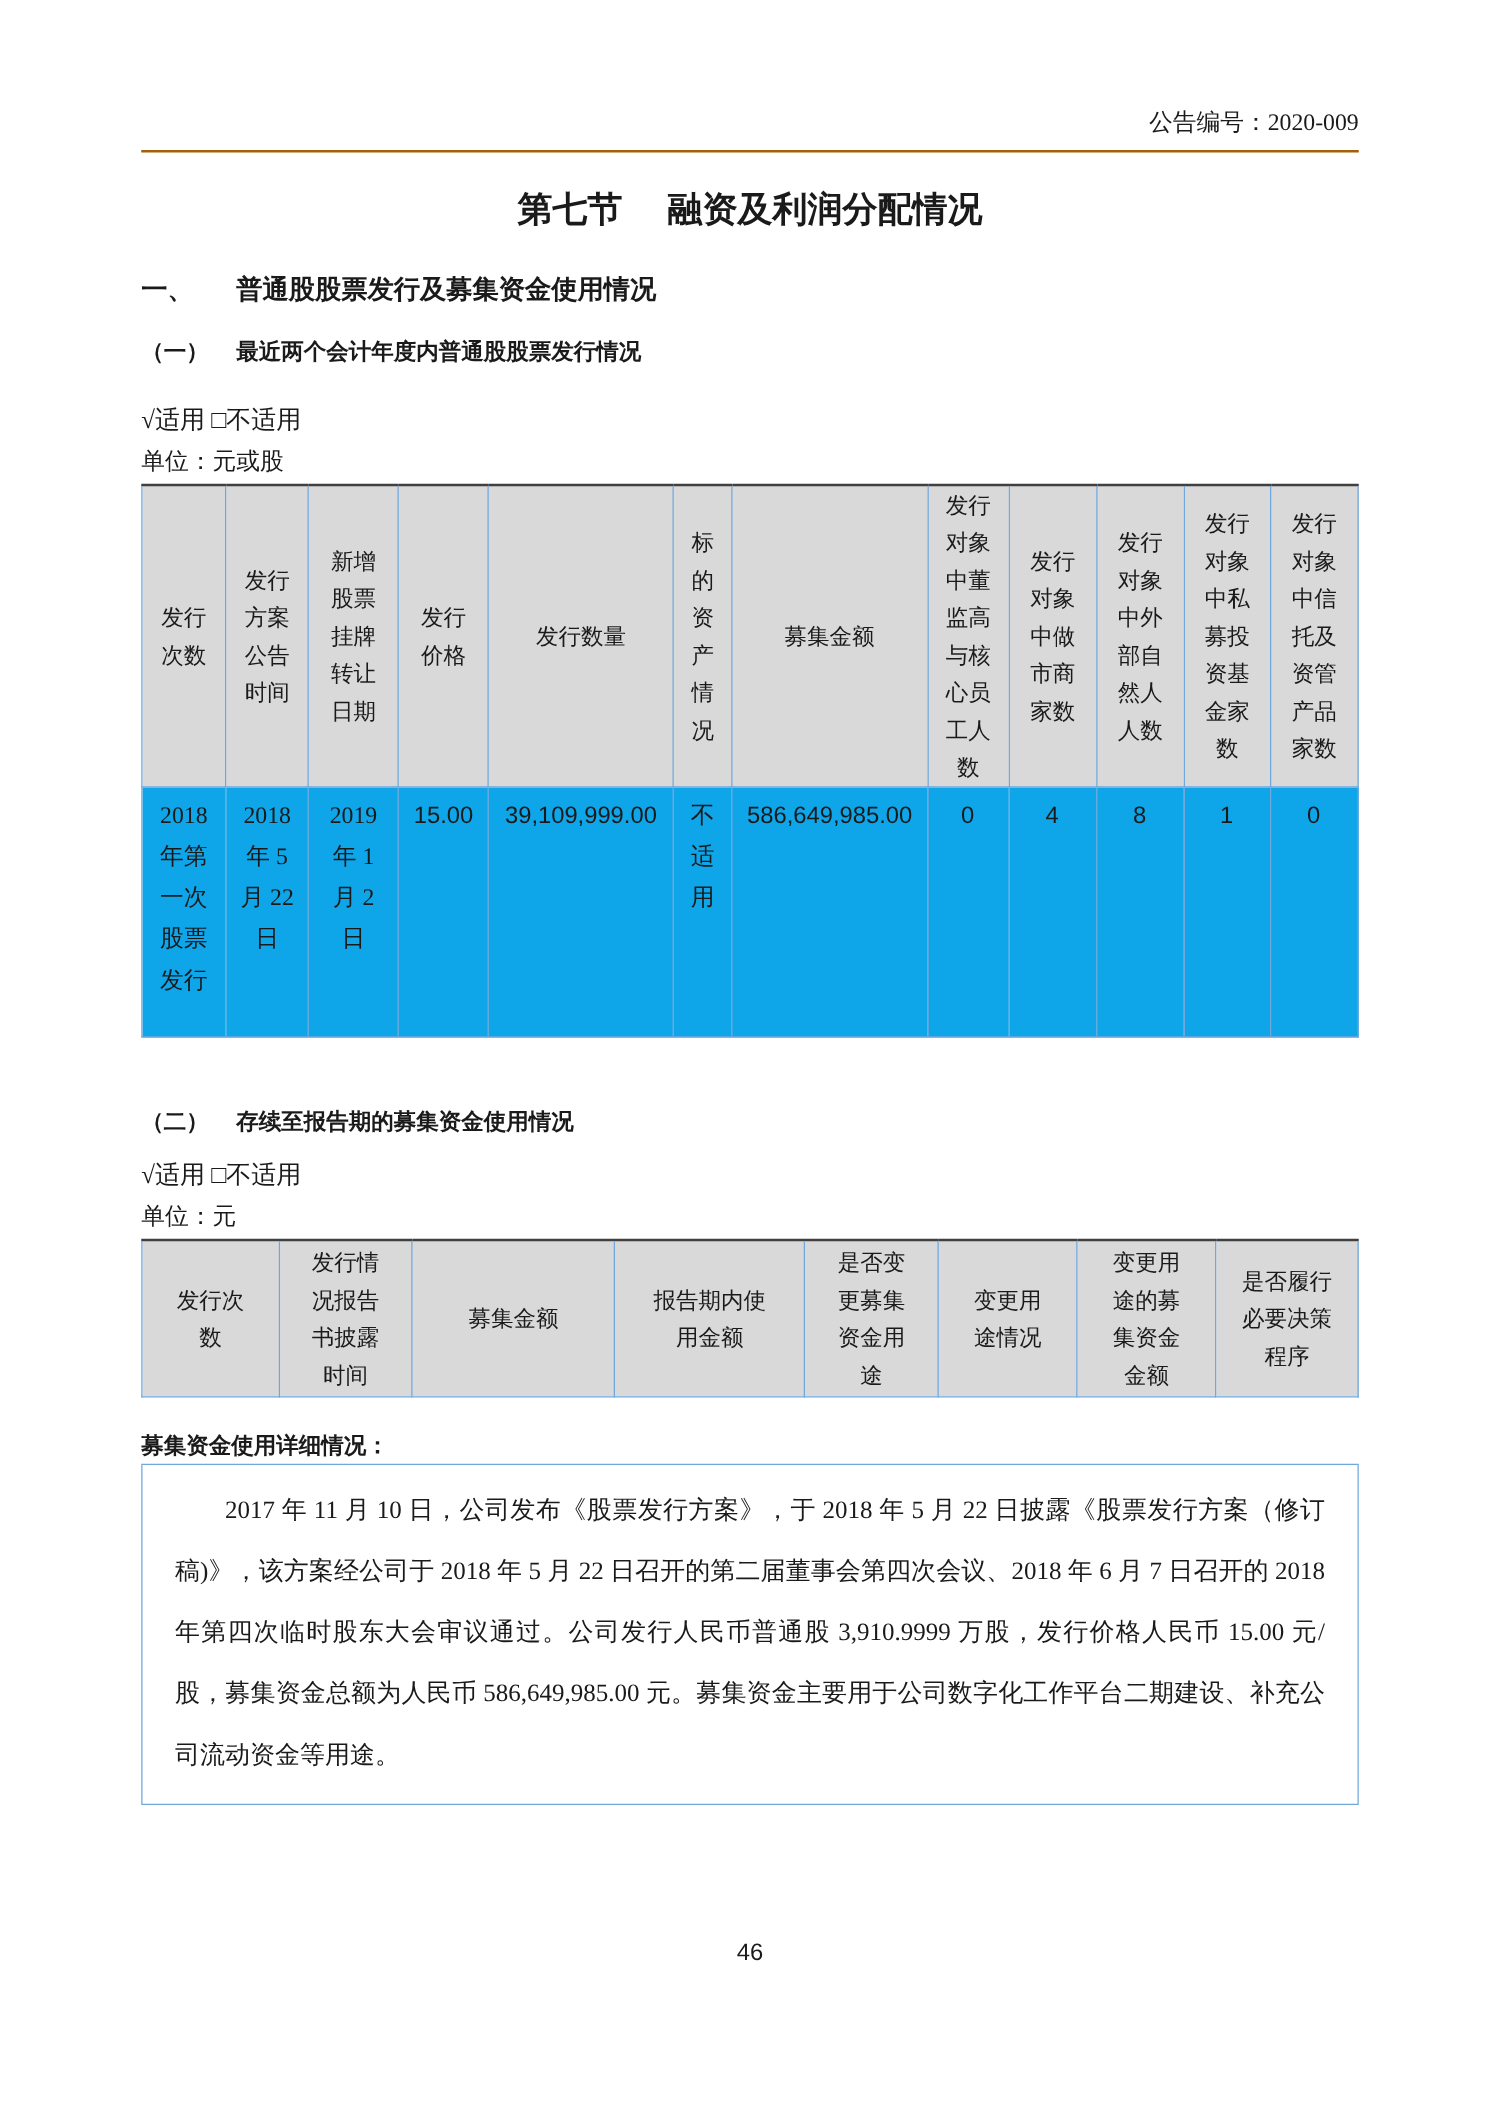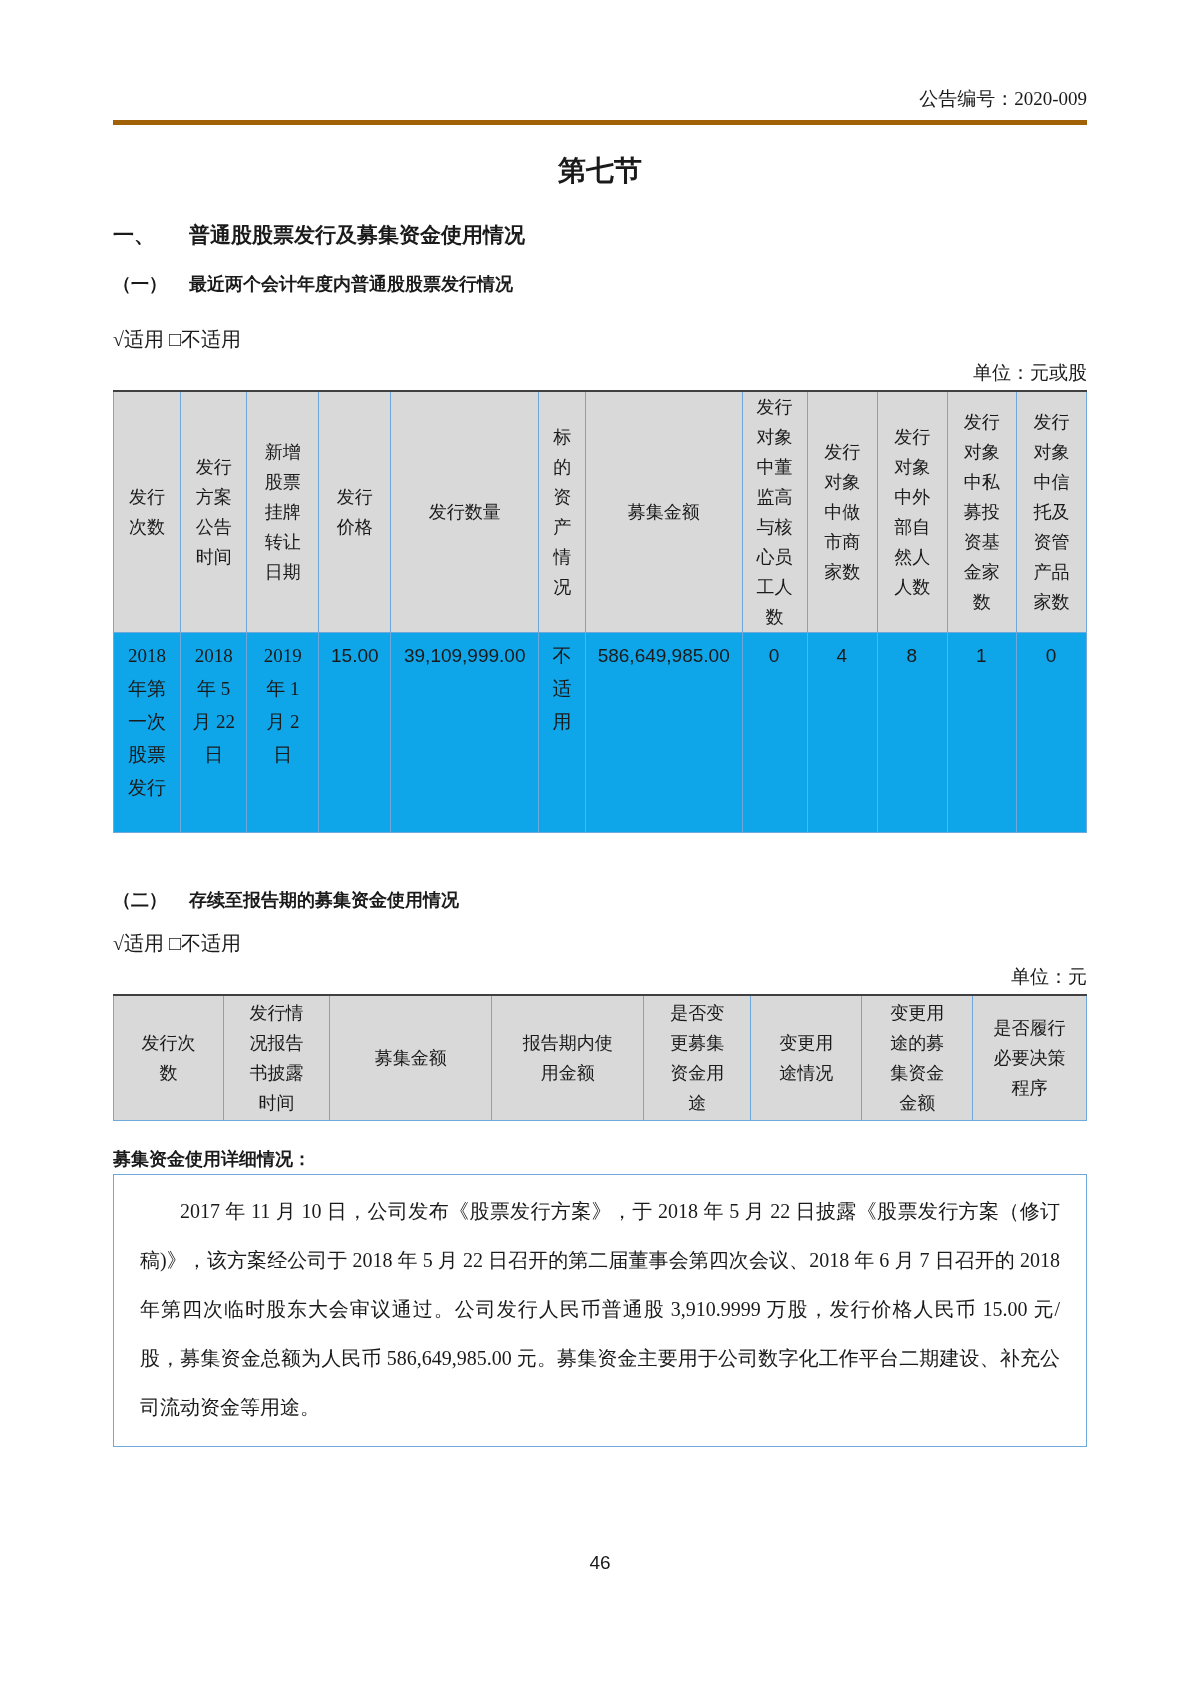--- a/index.html
+++ b/index.html
@@ -21,21 +21,21 @@
     color:var(--ink);
     font-family:var(--serif);
   }
   .content{
     position:absolute;
     left:113px;right:113px;top:0;
   }
   .doc-header{
     padding-top:86px;
     padding-bottom:8px;
-    border-bottom:5px solid #a16207;
+    border-bottom:2px solid #a16207;
     text-align:right;
     font-family:var(--serif);
     font-size:19px;
     line-height:26px;
   }
   .page-title{
     margin-top:26px;
     text-align:center;
     font-family:var(--sans);
     font-weight:bold;
@@ -65,21 +65,20 @@
   .h2 .hnum{width:76px;flex:0 0 auto;}
   .applicable{
     margin-top:30px;
     font-family:var(--serif);
     font-size:20px;
     line-height:24px;
   }
   .unit{
     margin-top:10px;
     margin-bottom:5px;
-    text-align:right;
     font-family:var(--serif);
     font-size:19px;
     line-height:24px;
   }
   table.doc{
     width:100%;
     border-collapse:collapse;
     table-layout:fixed;
     font-family:var(--serif);
     font-size:18px;
@@ -161,20 +160,21 @@
 
 <div class="page">
   <div class="content">
 
     <div class="doc-header">
       <span>公告编号：2020-009</span>
     </div>
 
     <div class="page-title">
       <span>第七节</span>
+      <span>融资及利润分配情况</span>
     </div>
 
     <div class="h1">
       <span class="hnum">一、</span>
       <span>普通股股票发行及募集资金使用情况</span>
     </div>
 
     <div class="h2">
       <span class="hnum">（一）</span>
       <span>最近两个会计年度内普通股股票发行情况</span>

